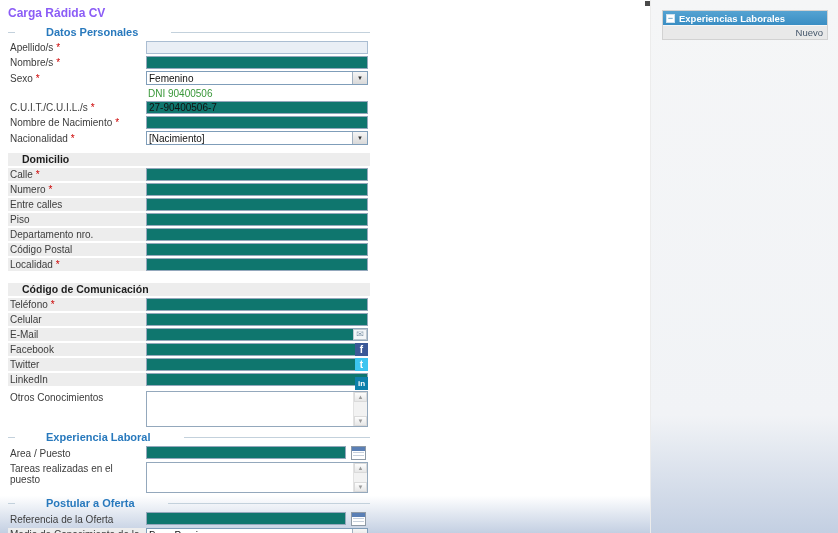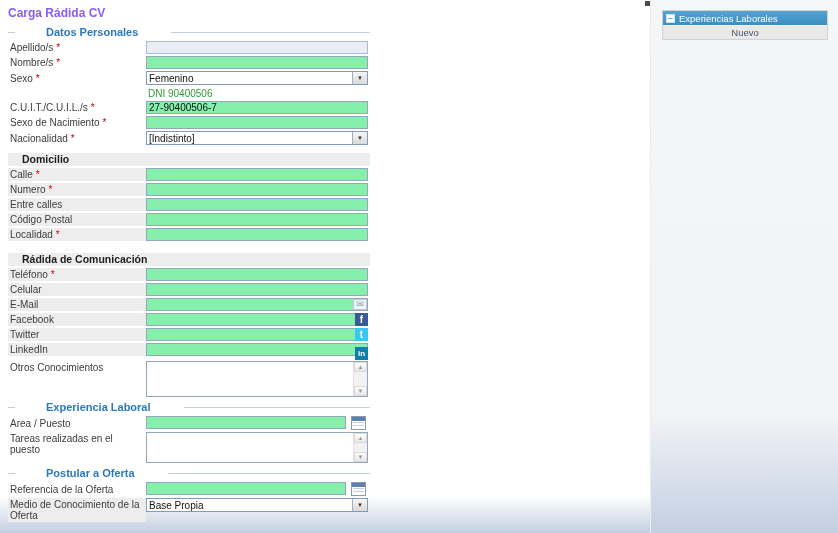--- a/index.html
+++ b/index.html
@@ -25,21 +25,21 @@
     height:13px;line-height:13px;padding-left:14px;margin:0 0 2px 0;}
   .gap6{height:6px;} .gap10{height:10px;} .gap3{height:3px;}
 
   .row{display:flex;align-items:flex-start;margin-bottom:2px;min-height:12px;}
   .lbl{flex:0 0 138px;width:138px;box-sizing:border-box;font-size:10px;color:#3c3c3c;
     padding:1px 2px;align-self:stretch;display:flex;align-items:center;min-height:12px;}
   .banded > .lbl{background:#ededed;}
   .req{color:#cc0000;margin-left:3px;}
   .fld{position:relative;width:222px;display:flex;align-items:flex-start;}
 
-  .inp{box-sizing:border-box;width:222px;height:13px;border:1px solid #94a8bc;background:#86efac;
+  .inp{box-sizing:border-box;width:222px;height:13px;border:1px solid #94a8bc;background:#0f766e;
     font-family:inherit;font-size:10px;padding:0 2px;color:#111;}
   .inp.tinted{background:#e9eef5;border-color:#aabdd2;}
   .inp.short{width:200px;}
 
   .sel{box-sizing:border-box;width:222px;height:14px;border:1px solid #7f9db9;background:#fff;
     display:flex;align-items:stretch;cursor:default;}
   .sel-text{flex:1;font-size:10px;padding:1px 0 0 2px;color:#111;white-space:nowrap;overflow:hidden;}
   .sel-btn{width:14px;background:linear-gradient(#f6f6f6,#d9d9d9);border-left:1px solid #a0b0c0;
     display:flex;align-items:center;justify-content:center;}
   .sel-btn .arr{font-size:6px;color:#333;line-height:1;}
@@ -64,22 +64,22 @@
   .lookup{width:15px;height:14px;margin-left:5px;border:1px solid #8f9aa6;box-sizing:border-box;
     background:linear-gradient(180deg,#5a7fb5 0,#5a7fb5 4px,#ffffff 4px);position:relative;cursor:pointer;flex:0 0 15px;}
   .lookup::after{content:"";position:absolute;left:1px;right:1px;top:5px;height:6px;
     background:repeating-linear-gradient(180deg,#c7d0dc 0,#c7d0dc 1px,#ffffff 1px,#ffffff 3px);}
 
   .panel{position:absolute;left:662px;top:10px;width:164px;border:1px solid #d2d2d2;background:#e9e9e9;}
   .panel-hdr{height:14px;background:linear-gradient(#55a3d2,#3a8ec3);display:flex;align-items:center;
     padding:0 3px;cursor:pointer;}
   .collapse{width:9px;height:9px;background:#ffffff;color:#2f7fb0;font-size:9px;line-height:7px;
     text-align:center;margin-right:4px;border:1px solid #cfe2ef;box-sizing:border-box;cursor:pointer;}
-  .panel-title{color:#ffffff;font-size:9.5px;font-weight:normal;white-space:nowrap;}
-  .panel-action-row{height:13px;background:#e9e9e9;display:flex;justify-content:center;
+  .panel-title{color:#ffffff;font-size:9.5px;font-weight:bold;white-space:nowrap;}
+  .panel-action-row{height:13px;background:#e9e9e9;display:flex;justify-content:flex-end;
     align-items:center;padding:0 4px;border-top:1px solid #f6f6f6;}
   .nuevo{font-size:9.5px;color:#44566a;text-decoration:none;cursor:pointer;}
 </style>
 </head>
 <body>
 
 <div class="right-pane"></div>
 <div class="splitter"></div>
 
 <div class="form-area">
@@ -138,36 +138,36 @@
       <span>C.U.I.T./C.U.I.L./s</span>
       <span class="req">*</span>
     </div>
     <div class="fld">
         <input class="inp" value="27-90400506-7" style="">
       </div>
   </div>
 
   <div class="row">
     <div class="lbl">
-      <span>Sexo de Nacimiento</span>
+      <span>Nombre de Nacimiento</span>
       <span class="req">*</span>
     </div>
     <div class="fld">
         <input class="inp" value="" style="">
       </div>
   </div>
 
   <div class="row">
     <div class="lbl">
       <span>Nacionalidad</span>
       <span class="req">*</span>
     </div>
     <div class="fld">
       <div class="sel">
-        <span class="sel-text">[Indistinto]</span>
+        <span class="sel-text">[Nacimiento]</span>
         <span class="sel-btn">
             <span class="arr">▼</span>
           </span>
       </div>
     </div>
   </div>
 
   <div class="gap6"></div>
 
   <div class="sec-hdr">Domicilio</div>
@@ -194,21 +194,37 @@
 
   <div class="row banded">
     <div class="lbl">
       <span>Entre calles</span>
     </div>
     <div class="fld">
         <input class="inp" value="" style="">
       </div>
   </div>
 
-
+  <div class="row banded">
+    <div class="lbl">
+      <span>Piso</span>
+    </div>
+    <div class="fld">
+        <input class="inp" value="" style="">
+      </div>
+  </div>
+
+  <div class="row banded">
+    <div class="lbl">
+      <span>Departamento nro.</span>
+    </div>
+    <div class="fld">
+        <input class="inp" value="" style="">
+      </div>
+  </div>
 
   <div class="row banded">
     <div class="lbl">
       <span>Código Postal</span>
     </div>
     <div class="fld">
         <input class="inp" value="" style="">
       </div>
   </div>
 
@@ -217,21 +233,21 @@
       <span>Localidad</span>
       <span class="req">*</span>
     </div>
     <div class="fld">
         <input class="inp" value="" style="">
       </div>
   </div>
 
   <div class="gap10"></div>
 
-  <div class="sec-hdr">Rádida de Comunicación</div>
+  <div class="sec-hdr">Código de Comunicación</div>
 
   <div class="row banded">
     <div class="lbl">
       <span>Teléfono</span>
       <span class="req">*</span>
     </div>
     <div class="fld">
         <input class="inp" value="" style="">
       </div>
   </div>

